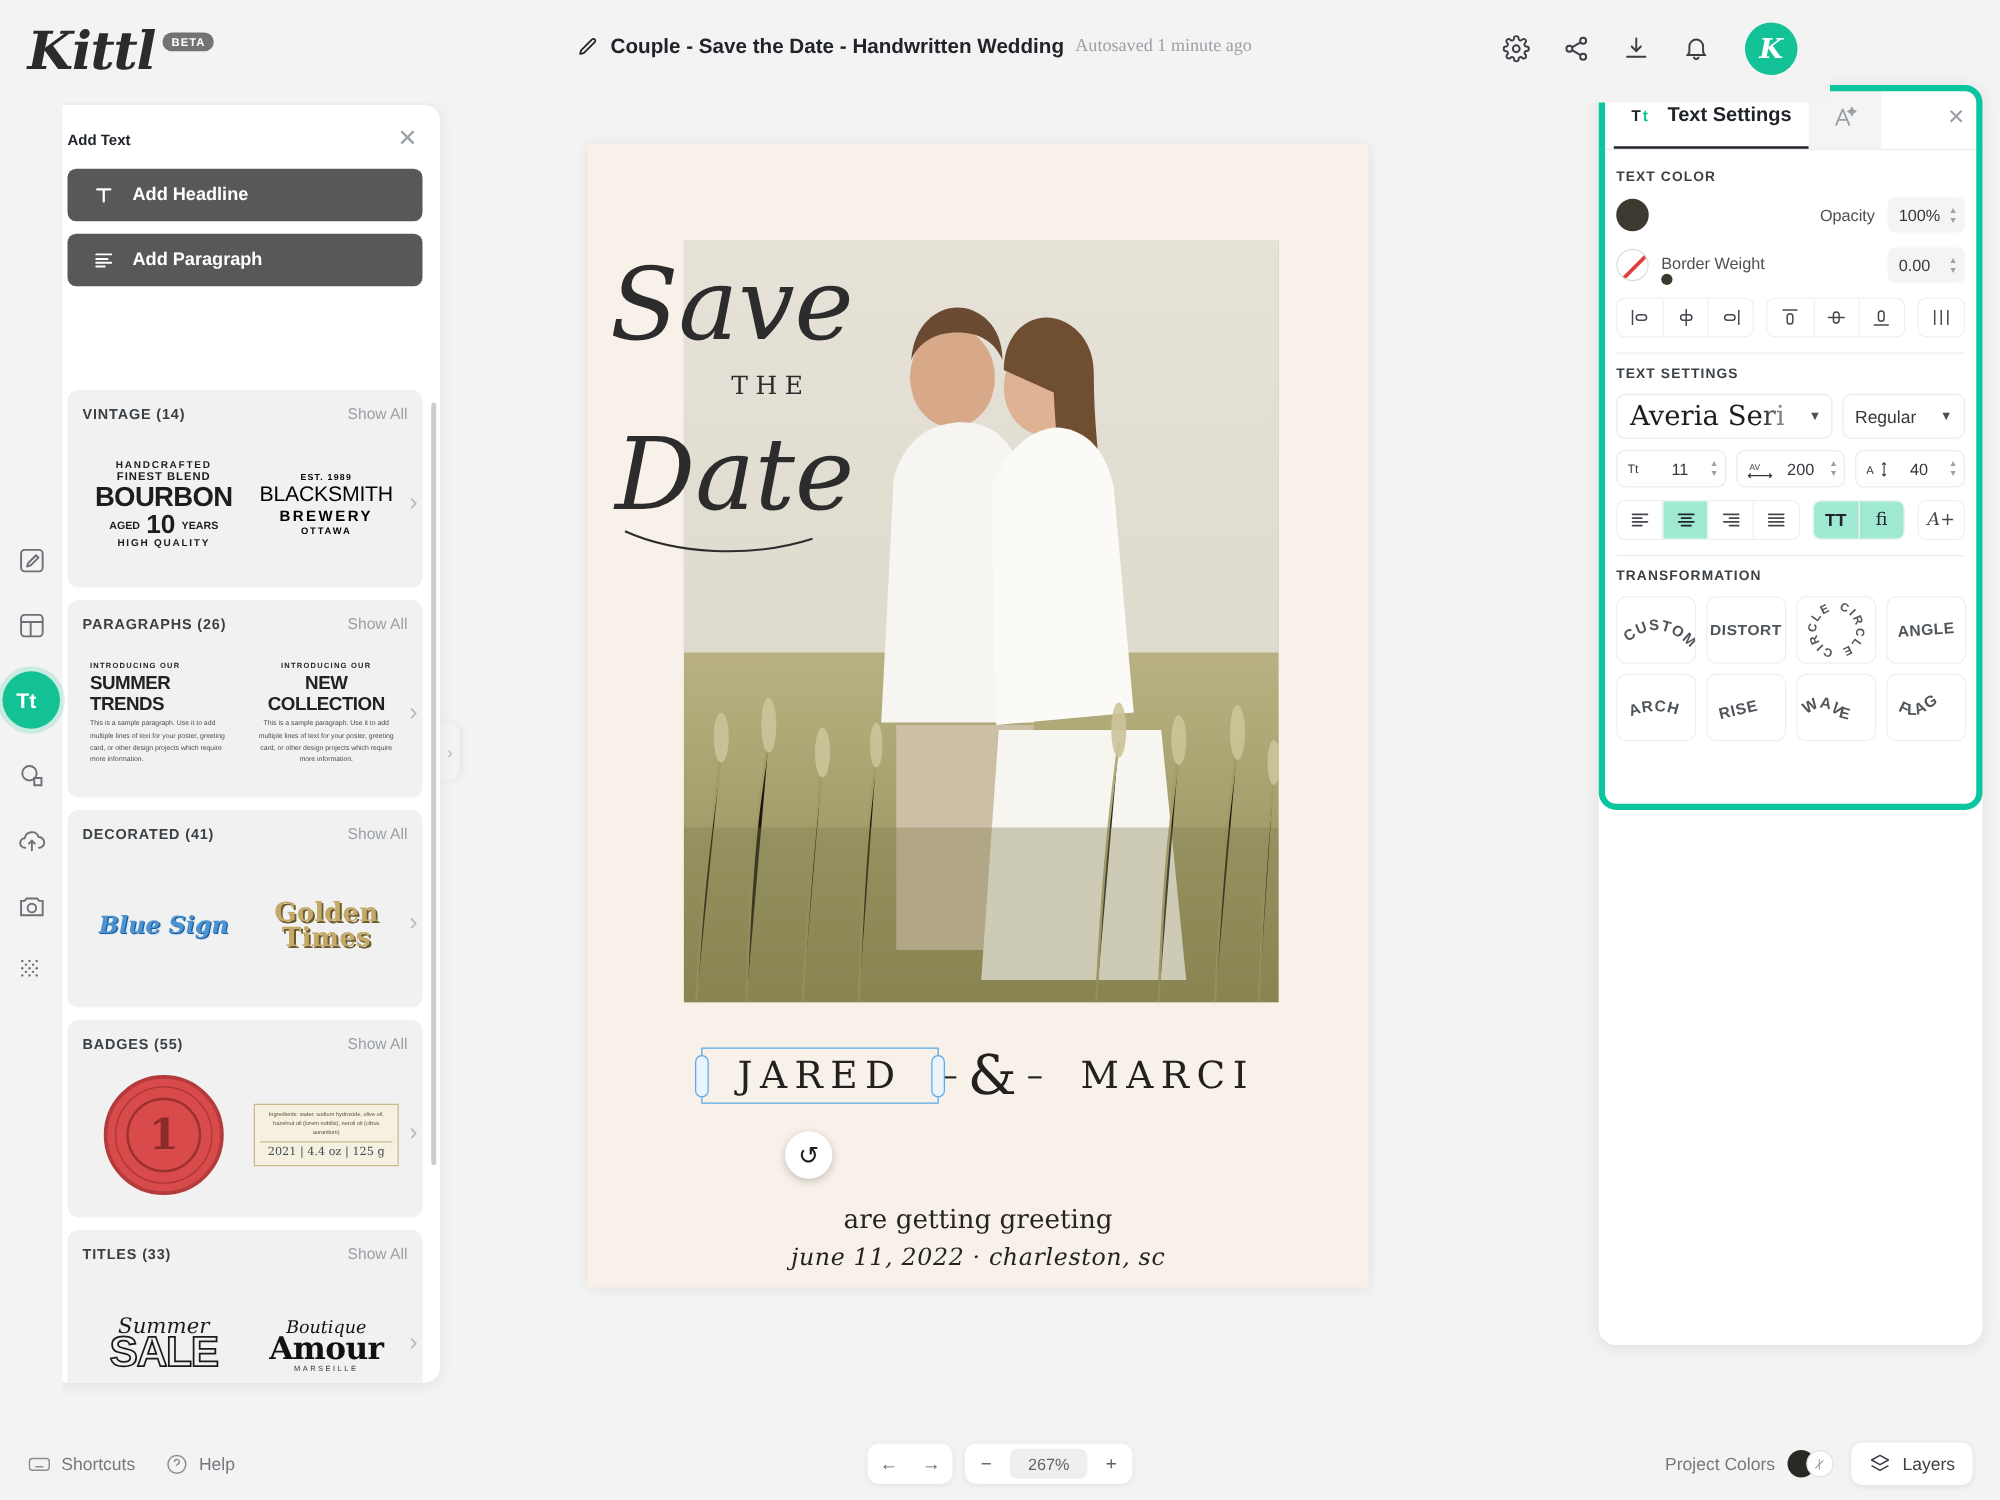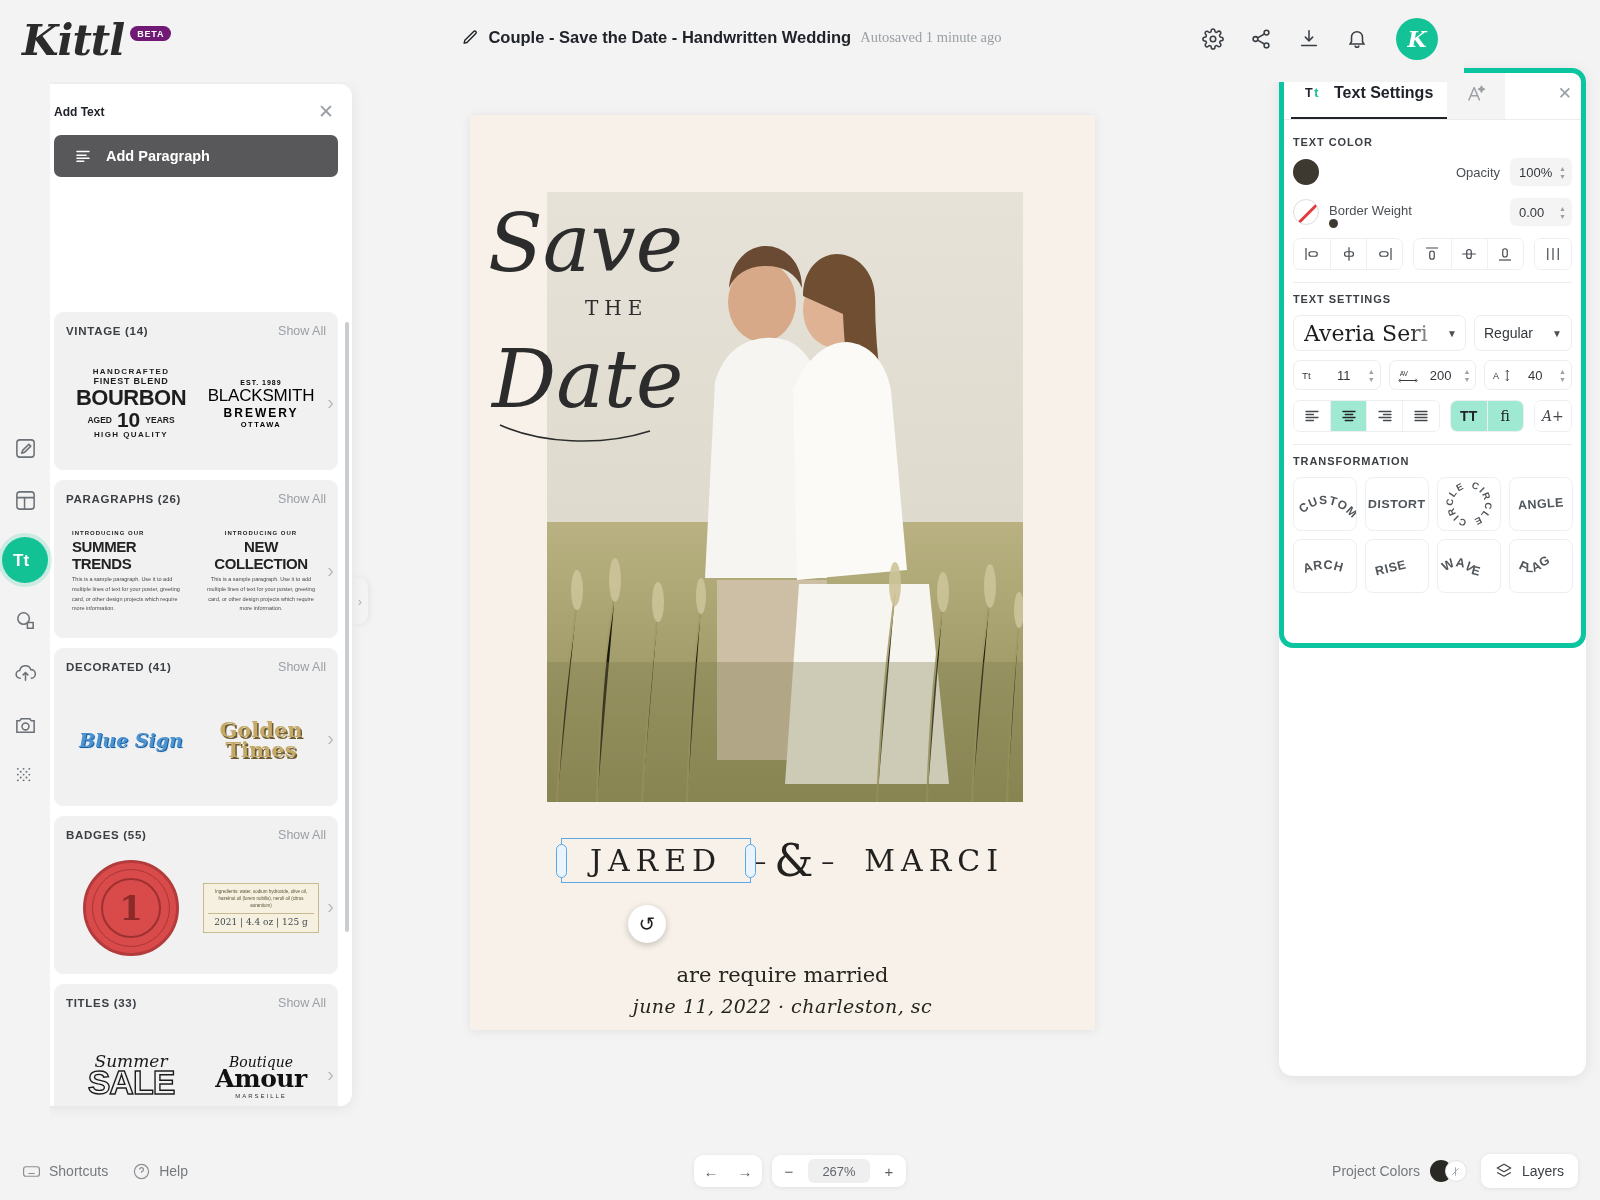--- a/index.html
+++ b/index.html
@@ -16,21 +16,21 @@
     position: absolute; top: 0; left: 0; width: 1464px; height: 82px;
     background: #f3f3f3; display: flex; align-items: center; z-index: 30;
   }
   .logo-wrap { display: flex; align-items: flex-start; margin-left: 22px; }
   .logo-text {
     font-family: "DejaVu Serif", serif; font-style: italic; font-weight: bold;
     font-size: 42px; color: #2b2b2b; letter-spacing: -1px; line-height: 1;
   }
   .beta-badge {
     margin-left: 6px; margin-top: 6px;
-    background: #701a75; color: #fff; font-size: 9px; font-weight: bold;
+    background: #737373; color: #fff; font-size: 9px; font-weight: bold;
     letter-spacing: .8px; border-radius: 9px; padding: 3px 7px 2px;
   }
   .doc-title-wrap {
     position: absolute; left: 0; right: 0; top: 28px;
     display: flex; align-items: center; justify-content: center; gap: 9px;
   }
   .doc-title { font-size: 16.5px; font-weight: bold; color: #20242a; }
   .doc-saved { font-size: 14.5px; color: #9aa0a6; font-family: Liberation Serif, serif; }
   .top-icons {
     position: absolute; right: 26px; top: 18px;
@@ -414,20 +414,28 @@
   </div>
 
   <div class="panel">
     <div class="panel-head">
       <span class="panel-title">Add Text</span>
       <span class="panel-close">✕</span>
     </div>
 
     <div class="big-btn">
       <span>
+        <svg width="18" height="18" viewBox="0 0 24 24" fill="none" stroke="#fff" stroke-width="2.4" stroke-linecap="round">
+            <path d="M5 6h14M12 6v13"></path>
+          </svg>
+      </span>
+      <span>Add Headline</span>
+    </div>
+    <div class="big-btn">
+      <span>
         <svg width="18" height="18" viewBox="0 0 24 24" fill="none" stroke="#fff" stroke-width="2.1" stroke-linecap="round">
             <path d="M4 6h16M4 11h12M4 15h16M4 19h9"></path>
           </svg>
       </span>
       <span>Add Paragraph</span>
     </div>
 
     <div class="panel-scroll">
 
       <div class="cat">
@@ -615,21 +623,21 @@
           <span class="handle r"></span>
         </span>
         <span class="dash">–</span>
         <span class="amp">&amp;</span>
         <span class="dash">–</span>
         <span style="margin-left:28px;">MARCI</span>
       </div>
 
       <div class="rotate-handle">↺</div>
 
-      <div class="sub1">are require married</div>
+      <div class="sub1">are getting greeting</div>
       <div class="sub2">june 11, 2022 · charleston, sc</div>
     </div>
   </div>
 
   <div class="right-outer">
     <div class="rp-tabs">
       <div class="rp-tab">
         <span>
           <svg width="20" height="20" viewBox="0 0 24 24">
               <text x="0" y="17" font-family="Liberation Sans, sans-serif" font-size="15" font-weight="bold" fill="#20242a">T</text>

